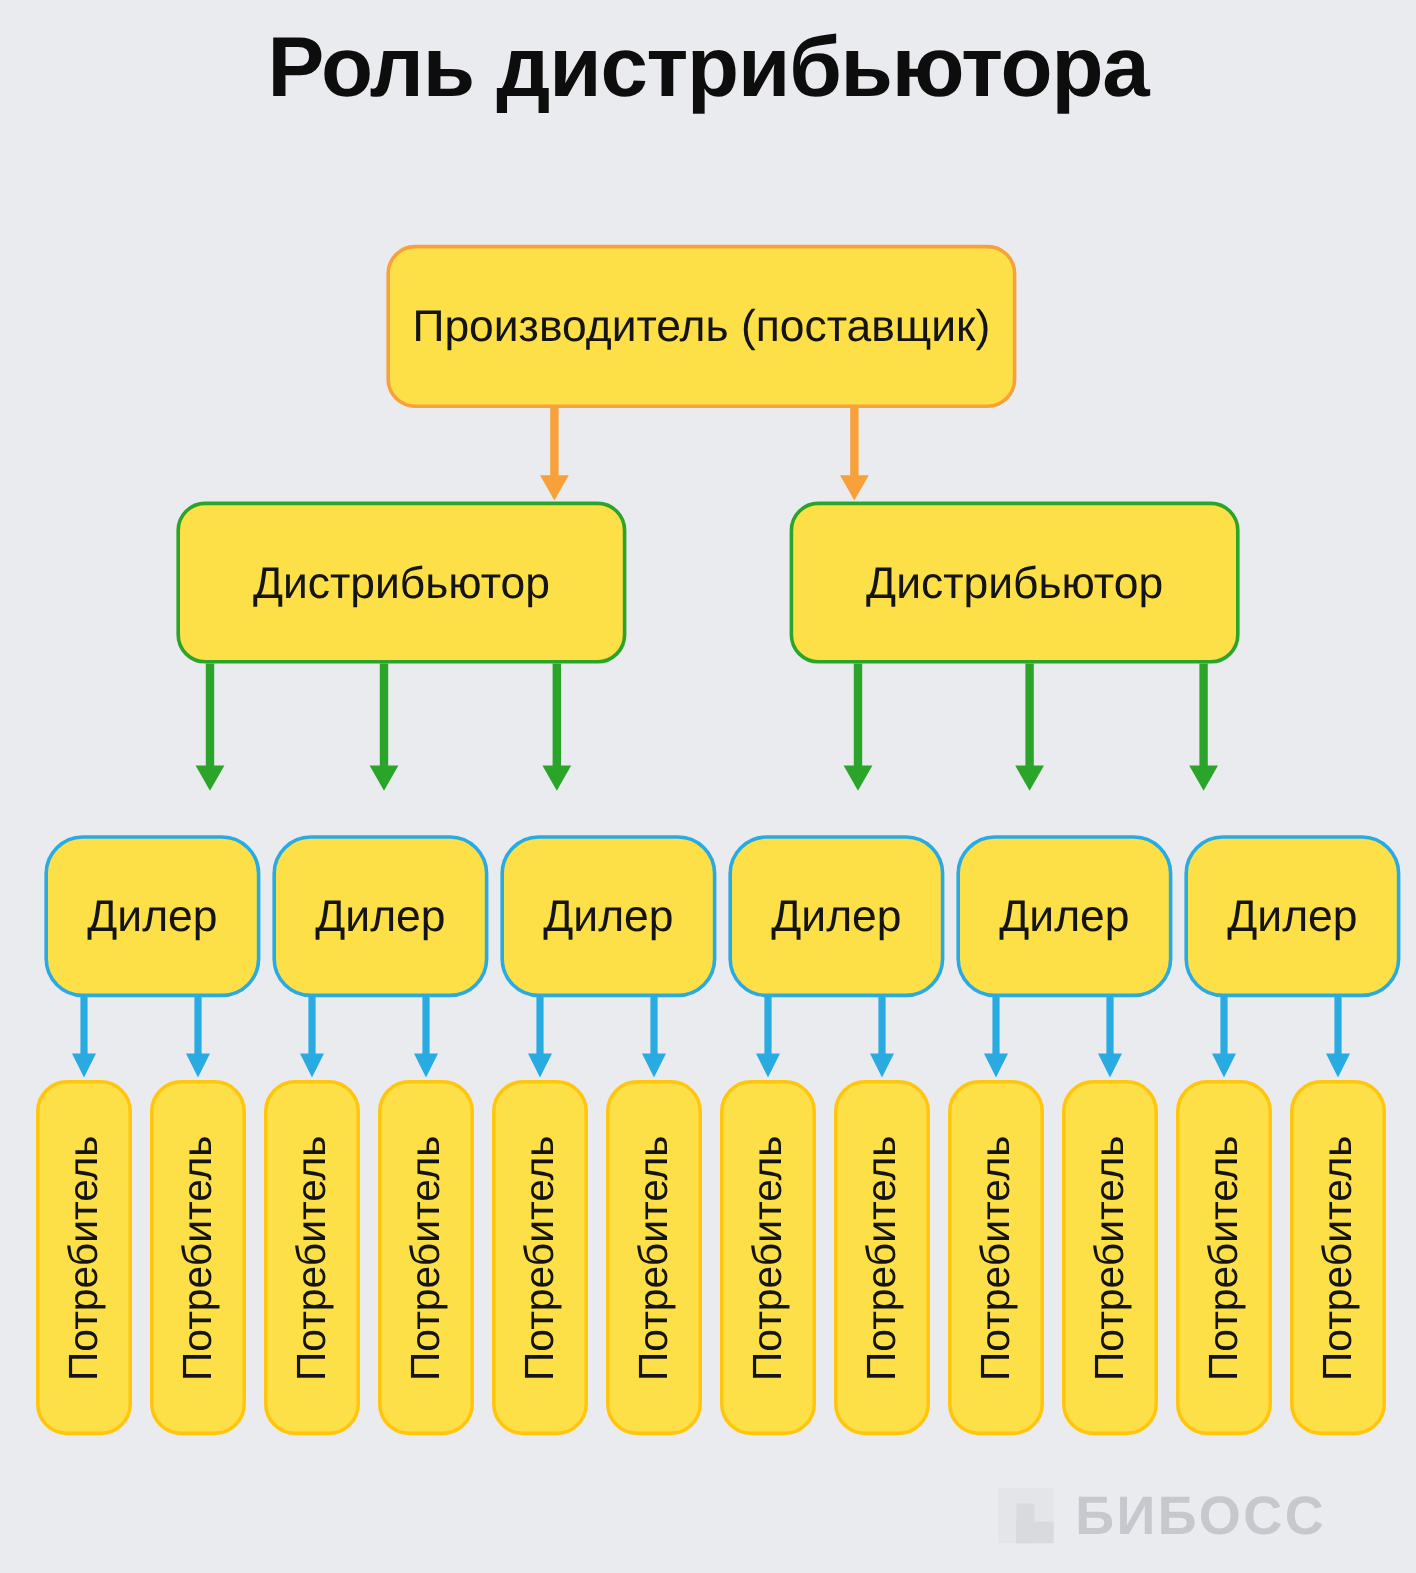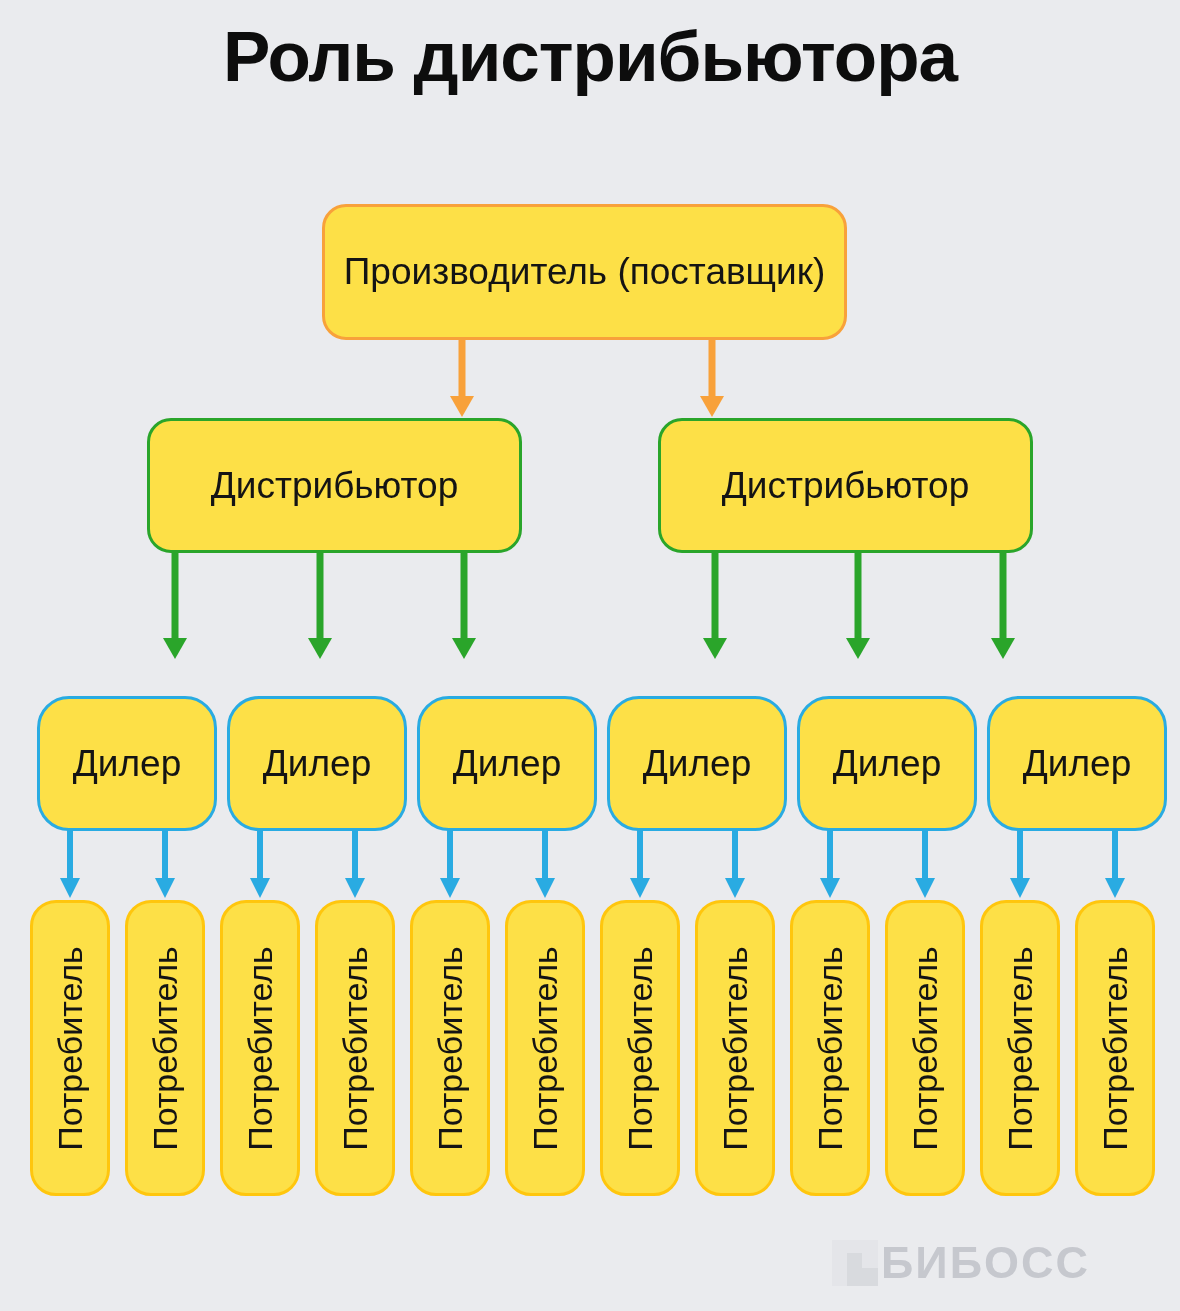--- a/index.html
+++ b/index.html
@@ -41,21 +41,21 @@
   .dealer{top:660px; width:180px; height:135px; border-color:var(--dealer-border); border-radius:32px;margin-top:36px;}
   .dl-1{left:37px;} .dl-2{left:227px;} .dl-3{left:417px;}
   .dl-4{left:607px;} .dl-5{left:797px;} .dl-6{left:987px;}
   .consumer{top:900px; width:80px; height:296px; border-color:var(--consumer-border); border-radius:26px; font-size:34px;}
   .consumer .vlabel{display:block; transform:rotate(-90deg); white-space:nowrap;}
   .c-1{left:30px;}  .c-2{left:125px;} .c-3{left:220px;}  .c-4{left:315px;}
   .c-5{left:410px;} .c-6{left:505px;} .c-7{left:600px;}  .c-8{left:695px;}
   .c-9{left:790px;} .c-10{left:885px;}.c-11{left:980px;} .c-12{left:1075px;}
   .watermark{
     position:absolute; left:832px; top:1238px; height:50px;
-    display:flex; align-items:center; gap:3px;
+    display:flex; align-items:center; gap:18px;
   }
   .logo-square{position:relative; width:46px; height:46px; background:var(--logo-bg);}
   .logo-square .bar-v{position:absolute; left:15px; top:13px; width:15px; height:33px; background:var(--logo-mark);}
   .logo-square .bar-h{position:absolute; left:15px; top:28px; width:31px; height:18px; background:var(--logo-mark);}
   .wordmark{font-size:45px; font-weight:bold; letter-spacing:2px; color:var(--watermark); line-height:46px;}
 </style>
 </head>
 <body>
 
 <div class="canvas">

